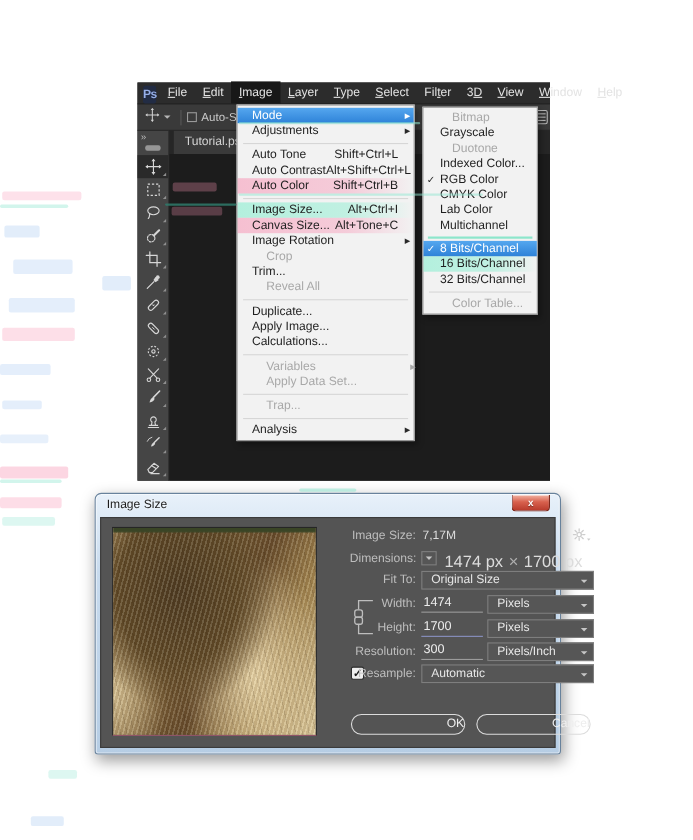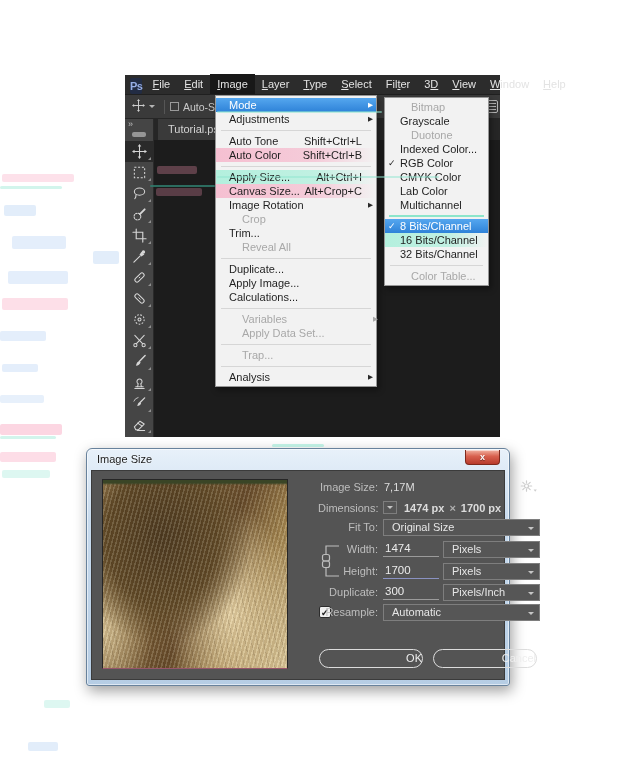--- a/index.html
+++ b/index.html
@@ -73,21 +73,21 @@
       radial-gradient(ellipse 95px 160px at 70% 72%, rgba(235,216,172,.92) 0%, rgba(235,216,172,0) 68%),
       radial-gradient(ellipse 70px 120px at 0% 80%, rgba(224,205,160,.85) 0%, rgba(224,205,160,0) 70%),
       linear-gradient(115deg, #bb9d6c 0%, #7e6239 35%, #64492a 55%, #a28550 75%, #dbc99c 100%); }
   .fields { position:absolute; left:226px; top:6px; width:222px; height:170px; }
   .frow { position:absolute; left:0; right:0; height:17px; }
   .flabel { position:absolute; left:0; top:2px; width:60px; text-align:right; font-size:11px; color:#bdbdbd; white-space:nowrap; }
   .fvalue { position:absolute; left:66px; top:2px; font-size:11px; color:#dedede; white-space:nowrap; }
   .gear { position:absolute; right:2px; top:0; width:18px; height:15px; }
   .mini-dd { position:absolute; left:65px; top:1px; width:14px; height:13px; border:1px solid #7e7e7e; background:#565656; }
   .mini-dd::after { content:""; position:absolute; left:3px; top:4px; border:3px solid transparent; border-top-color:#c4c4c4; }
-  .dimtext { position:absolute; left:86px; top:2px; font-size:11px; color:#dcdcdc; white-space:nowrap;font-weight:bold; }
+  .dimtext { position:absolute; left:86px; top:2px; font-size:15px; color:#dcdcdc; white-space:nowrap; }
   .dimtext .x-sep { color:#b0b0b0; padding:0 5px; }
   .dd { position:absolute; height:17px; background:#565656; border:1px solid #7e7e7e; color:#e6e6e6; font-size:11px; line-height:15px; padding-left:8px; white-space:nowrap; overflow:hidden; }
   .dd::after { content:""; position:absolute; right:5px; top:7px; border:3.5px solid transparent; border-top-color:#c6c6c6; }
   .dd.wide { left:65px; width:157px; }
   .dd.unit { left:125px; width:97px; }
   .field { position:absolute; left:65px; top:0; width:56px; height:16px; border-bottom:1px solid #9b9b9b; color:#ececec; font-size:11.5px; padding:1px 2px 12px 2px; }
   .field.focus { border-bottom-color:#8a92c2; }
   .cb { position:absolute; left:1px; top:2px; width:12px; height:12px; background:#efefef; border:1px solid #2c2c2c; border-radius:2px; color:#1c1c1c; font-size:10px; font-weight:bold; line-height:11px; text-align:center; }
   .link-widget { position:absolute; left:0; top:66px; }
   .btn { position:absolute; height:19px; border:1px solid #dcdcdc; border-radius:10px; color:#eeeeee; font-size:11px; line-height:17px; text-align:right; }
@@ -270,37 +270,43 @@
         <span class="sc"></span>
         <span class="arr">▶</span>
       </div>
       <div class="msep"></div>
       <div class="mi">
 
         <span class="lab">Auto Tone</span>
         <span class="sc">Shift+Ctrl+L</span>
         <span class="arr">▶</span>
       </div>
+      <div class="mi">
+
+        <span class="lab">Auto Contrast</span>
+        <span class="sc">Alt+Shift+Ctrl+L</span>
+        <span class="arr">▶</span>
+      </div>
       <div class="mi tint-pink">
 
         <span class="lab">Auto Color</span>
         <span class="sc">Shift+Ctrl+B</span>
         <span class="arr">▶</span>
       </div>
       <div class="msep"></div>
       <div class="mi tint-mint">
 
-        <span class="lab">Apply Size...</span>
+        <span class="lab">Image Size...</span>
         <span class="sc">Alt+Ctrl+I</span>
         <span class="arr">▶</span>
       </div>
       <div class="mi tint-pink">
 
         <span class="lab">Canvas Size...</span>
-        <span class="sc">Alt+Crop+C</span>
+        <span class="sc">Alt+Tone+C</span>
         <span class="arr">▶</span>
       </div>
       <div class="mi submenu-arrow">
 
         <span class="lab">Image Rotation</span>
         <span class="sc"></span>
         <span class="arr">▶</span>
       </div>
       <div class="mi disabled">
 
@@ -468,21 +474,21 @@
         <span class="flabel">Width:</span>
         <span class="field">1474</span>
         <span class="dd unit"><span>Pixels</span></span>
       </div>
       <div class="frow" style="top:86px">
         <span class="flabel">Height:</span>
         <span class="field focus">1700</span>
         <span class="dd unit"><span>Pixels</span></span>
       </div>
       <div class="frow" style="top:107px">
-        <span class="flabel">Duplicate:</span>
+        <span class="flabel">Resolution:</span>
         <span class="field">300</span>
         <span class="dd unit"><span>Pixels/Inch</span></span>
       </div>
       <div class="frow" style="top:127px">
         <span class="cb">✓</span>
         <span class="flabel">Resample:</span>
         <span class="dd wide"><span>Automatic</span></span>
       </div>
       <span class="link-widget"><svg width="22" height="36" viewBox="0 0 22 36" fill="none" stroke="#bdbdbd" stroke-width="1.2">
             <path d="M21 3H8v8M8 25v8h13"></path>

